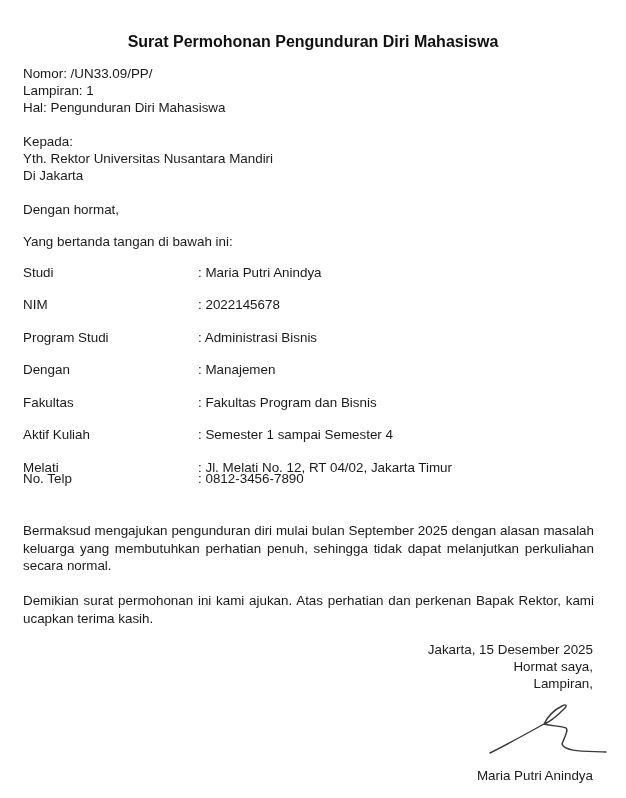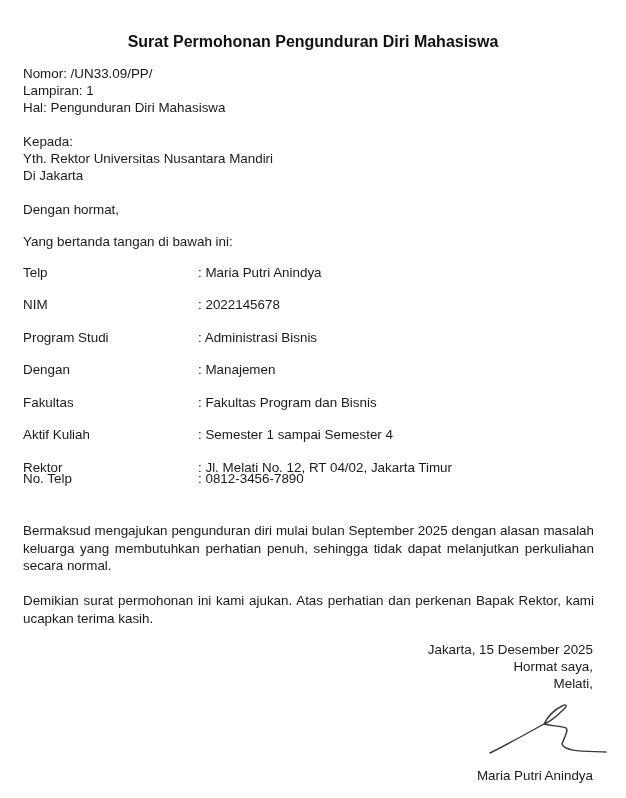--- a/index.html
+++ b/index.html
@@ -34,21 +34,21 @@
 
   <div class="line" style="top:133px">Kepada:</div>
   <div class="line" style="top:150px">Yth. Rektor Universitas Nusantara Mandiri</div>
   <div class="line" style="top:167px">Di Jakarta</div>
 
   <div class="line" style="top:201px">Dengan hormat,</div>
   <div class="line" style="top:233px">Yang bertanda tangan di bawah ini:</div>
 
   <div>
     <div class="row" style="top:264px">
-      <span class="lbl">Telp</span>
+      <span class="lbl">Studi</span>
       <span class="val">: Maria Putri Anindya</span>
     </div>
     <div class="row" style="top:296px">
       <span class="lbl">NIM</span>
       <span class="val">: 2022145678</span>
     </div>
     <div class="row" style="top:329px">
       <span class="lbl">Program Studi</span>
       <span class="val">: Administrasi Bisnis</span>
     </div>
@@ -58,35 +58,35 @@
     </div>
     <div class="row" style="top:394px">
       <span class="lbl">Fakultas</span>
       <span class="val">: Fakultas Program dan Bisnis</span>
     </div>
     <div class="row" style="top:426px">
       <span class="lbl">Aktif Kuliah</span>
       <span class="val">: Semester 1 sampai Semester 4</span>
     </div>
     <div class="row" style="top:459px">
-      <span class="lbl">Rektor</span>
+      <span class="lbl">Melati</span>
       <span class="val">: Jl. Melati No. 12, RT 04/02, Jakarta Timur</span>
     </div>
     <div class="row" style="top:470px">
       <span class="lbl">No. Telp</span>
       <span class="val">: 0812-3456-7890</span>
     </div>
   </div>
 
   <div class="para" style="top:522px">Bermaksud mengajukan pengunduran diri mulai bulan September 2025 dengan alasan masalah keluarga yang membutuhkan perhatian penuh, sehingga tidak dapat melanjutkan perkuliahan secara normal.</div>
   <div class="para" style="top:592px">Demikian surat permohonan ini kami ajukan. Atas perhatian dan perkenan Bapak Rektor, kami ucapkan terima kasih.</div>
 
   <div class="right" style="top:641px">Jakarta, 15 Desember 2025</div>
   <div class="right" style="top:658px">Hormat saya,</div>
-  <div class="right" style="top:675px">Melati,</div>
+  <div class="right" style="top:675px">Lampiran,</div>
 
   <svg class="abs" style="left:486px; top:700px" width="124" height="60" viewBox="0 0 124 60">
     <path d="M4 53 C 22 44, 40 34, 58 24
              C 62 16, 68 10, 76 6
              C 80 4, 82 5, 78 9
              C 72 15, 64 22, 58 24
              C 66 26, 74 26, 80 28
              C 83 30, 78 38, 76 44
              C 78 52, 100 51, 120 52" fill="none" stroke="#3a3a3a" stroke-width="1.4" stroke-linecap="round" stroke-linejoin="round"></path>
   </svg>

